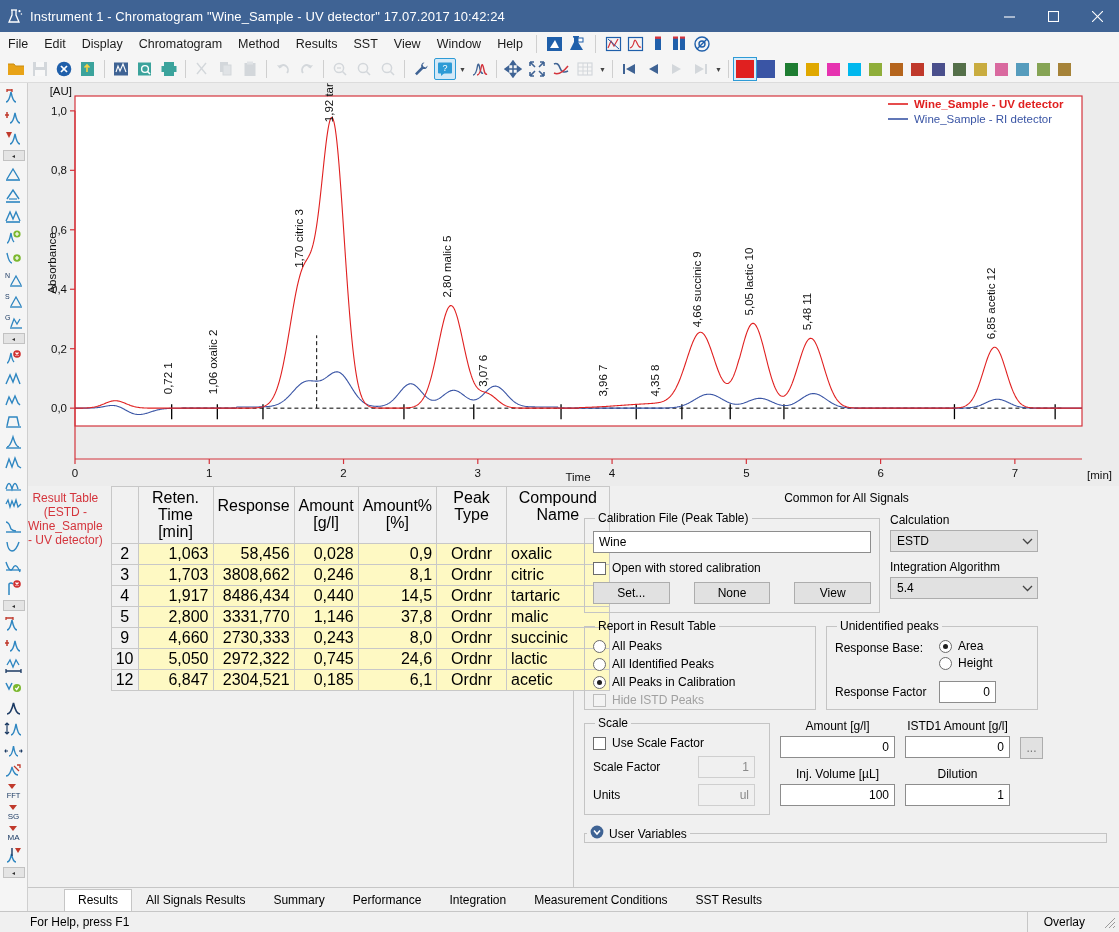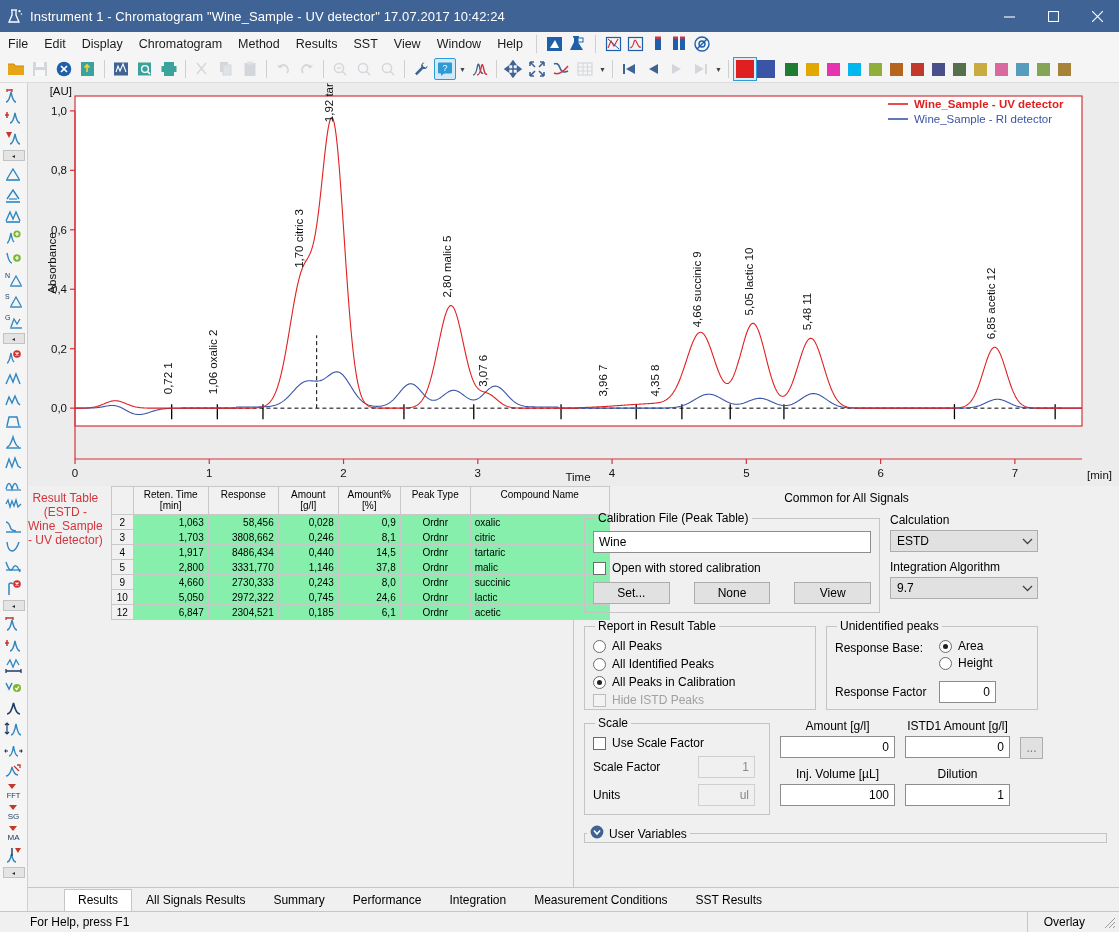--- a/index.html
+++ b/index.html
@@ -64,21 +64,21 @@
   .chartpane { height:403px; background:#ececec; position:relative; flex:none; }
   .chartpane svg { display:block; }
 
   
   .lower { flex:1; display:flex; min-height:0; background:#f0f0f0; }
   .lower-left { width:546px; flex:none; border-right:1px solid #c6c6c6; display:flex; }
   .lower-right { flex:1; min-width:0; }
 
   .rt-title { text-align:center; color:#d4343c; font-size:12px; padding:5px 0 4px; }
   .rt-wrap { padding:0 8px; }
-  table.rt { border-collapse:collapse; width:499px; background:#86efac; font-size:10px; }
+  table.rt { border-collapse:collapse; width:499px; background:#fef9c3; font-size:16px; }
   table.rt th, table.rt td { border:1px solid #c8c8c8; padding:1px 4px; height:15px; }
   table.rt th { background:#f1f1f1; font-weight:normal; text-align:center; line-height:1.05; padding:3px 4px; }
   table.rt td.num { text-align:right; }
   table.rt td.ctr { text-align:center; }
   table.rt td.idx { text-align:center; background:#f1f1f1; width:22px; }
   table.rt td.txt { text-align:left; }
 
   
   .cfs-title { text-align:center; font-size:12px; padding:5px 0 6px; }
   fieldset.gb { border:1px solid #c4c4c4; margin:0; padding:6px 8px 8px; position:relative; }
@@ -846,21 +846,21 @@
               <div class="sel-box">
                 <span class="cv">ESTD</span>
                 <span>
                   <svg width="11" height="8">
                       <path d="M1 2 L5.5 6.5 L10 2" fill="none" stroke="#444" stroke-width="1.3"></path>
                     </svg>
                 </span>
               </div>
               <div class="lbl" style="margin:8px 0 3px">Integration Algorithm</div>
               <div class="sel-box">
-                <span class="cv">9.7</span>
+                <span class="cv">5.4</span>
                 <span>
                   <svg width="11" height="8">
                       <path d="M1 2 L5.5 6.5 L10 2" fill="none" stroke="#444" stroke-width="1.3"></path>
                     </svg>
                 </span>
               </div>
             </div>
           </div>
 
           <div style="display:flex; gap:10px; padding:6px 12px 0 10px;">

